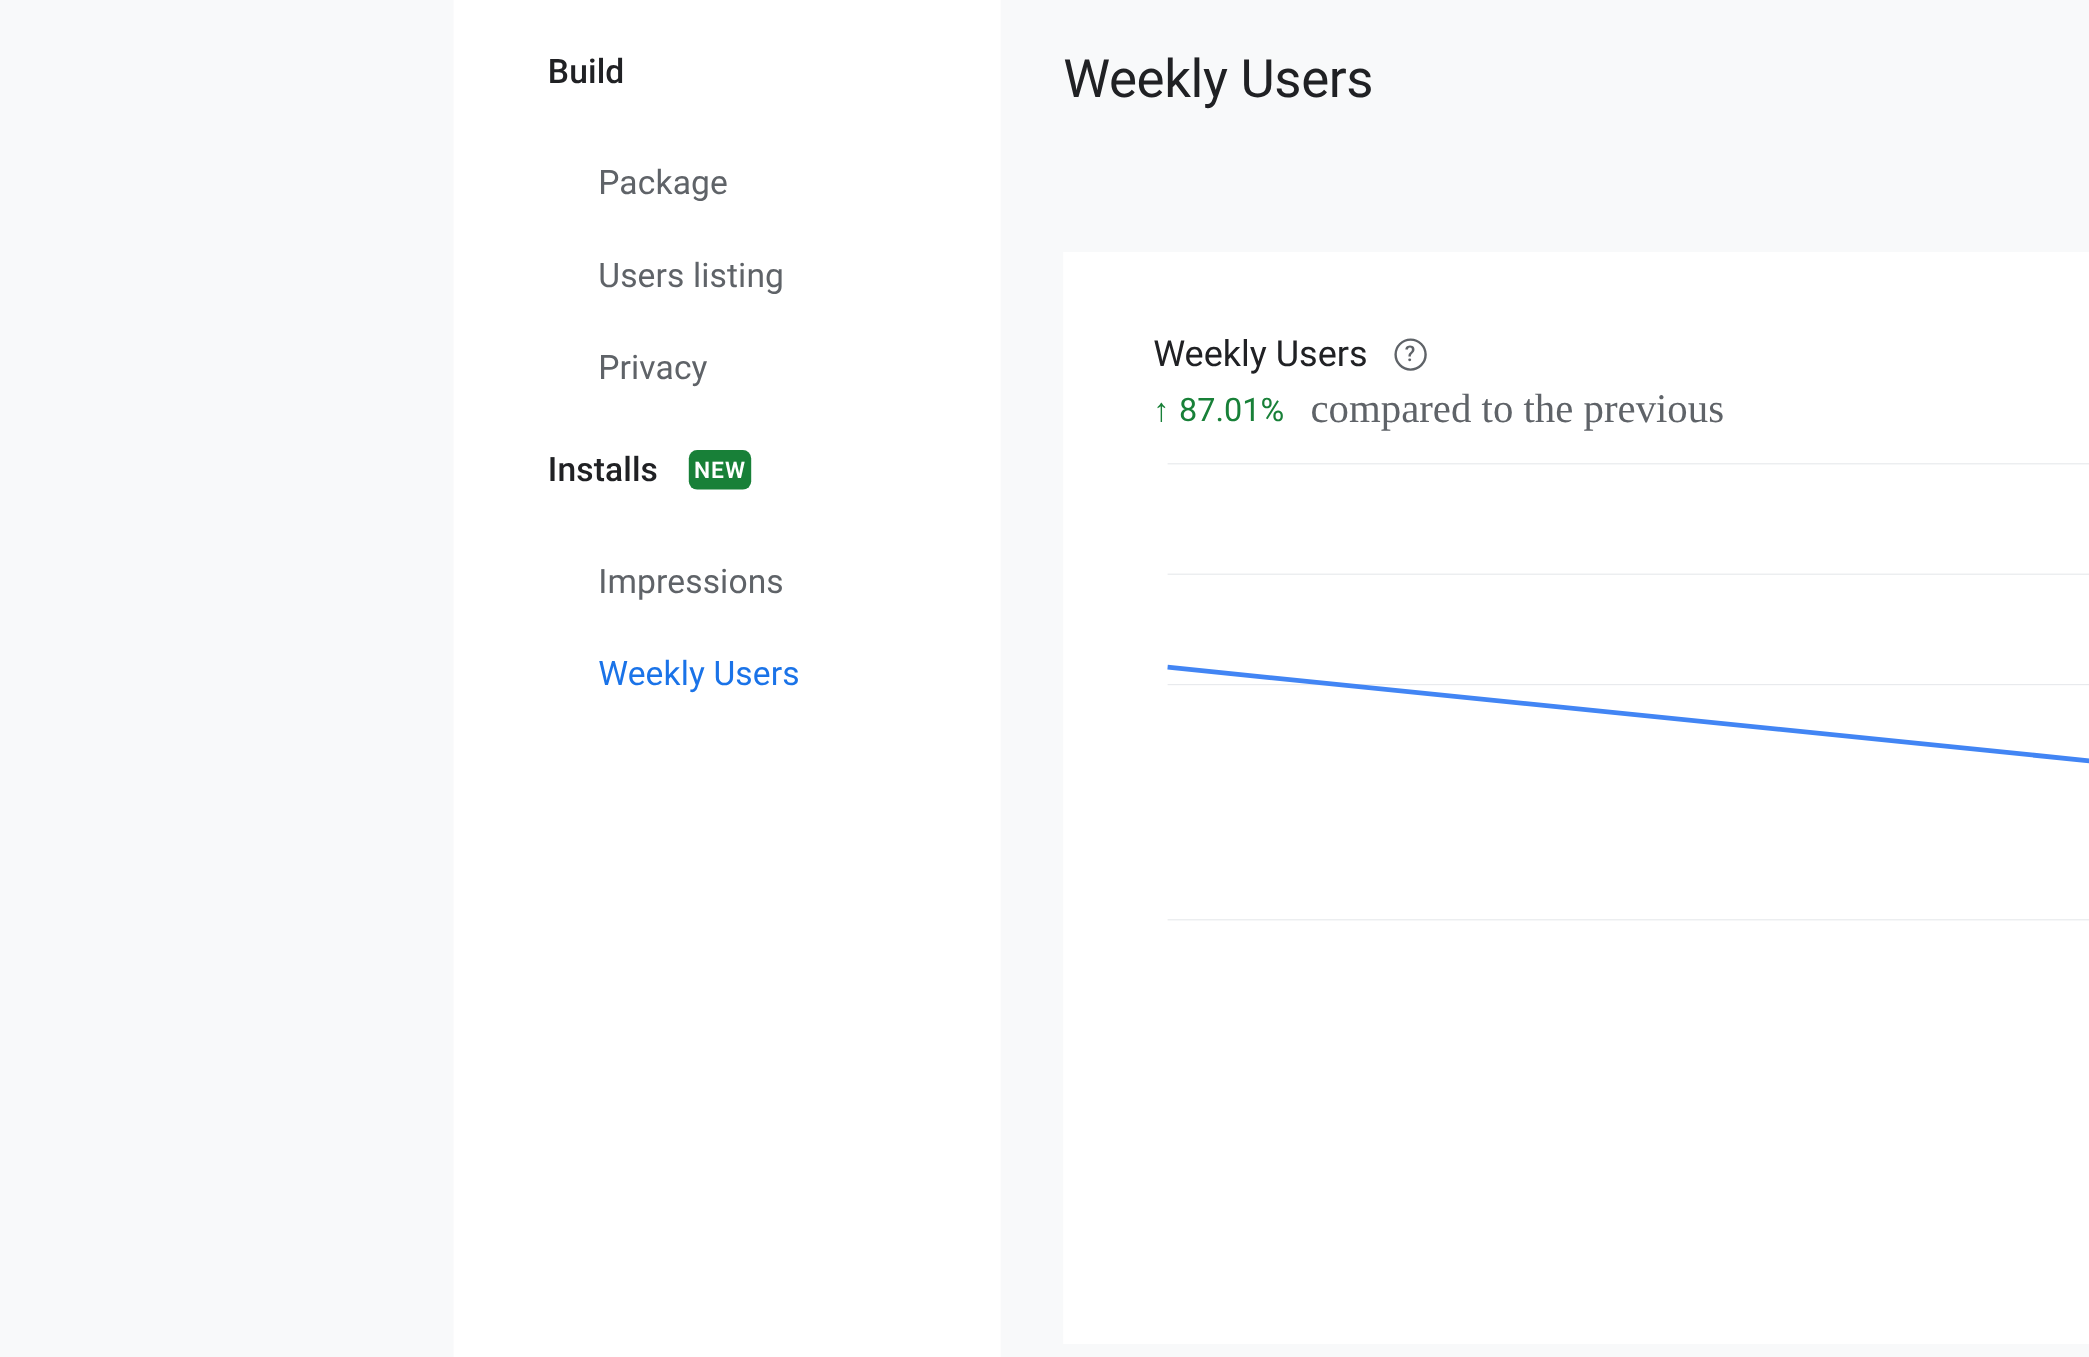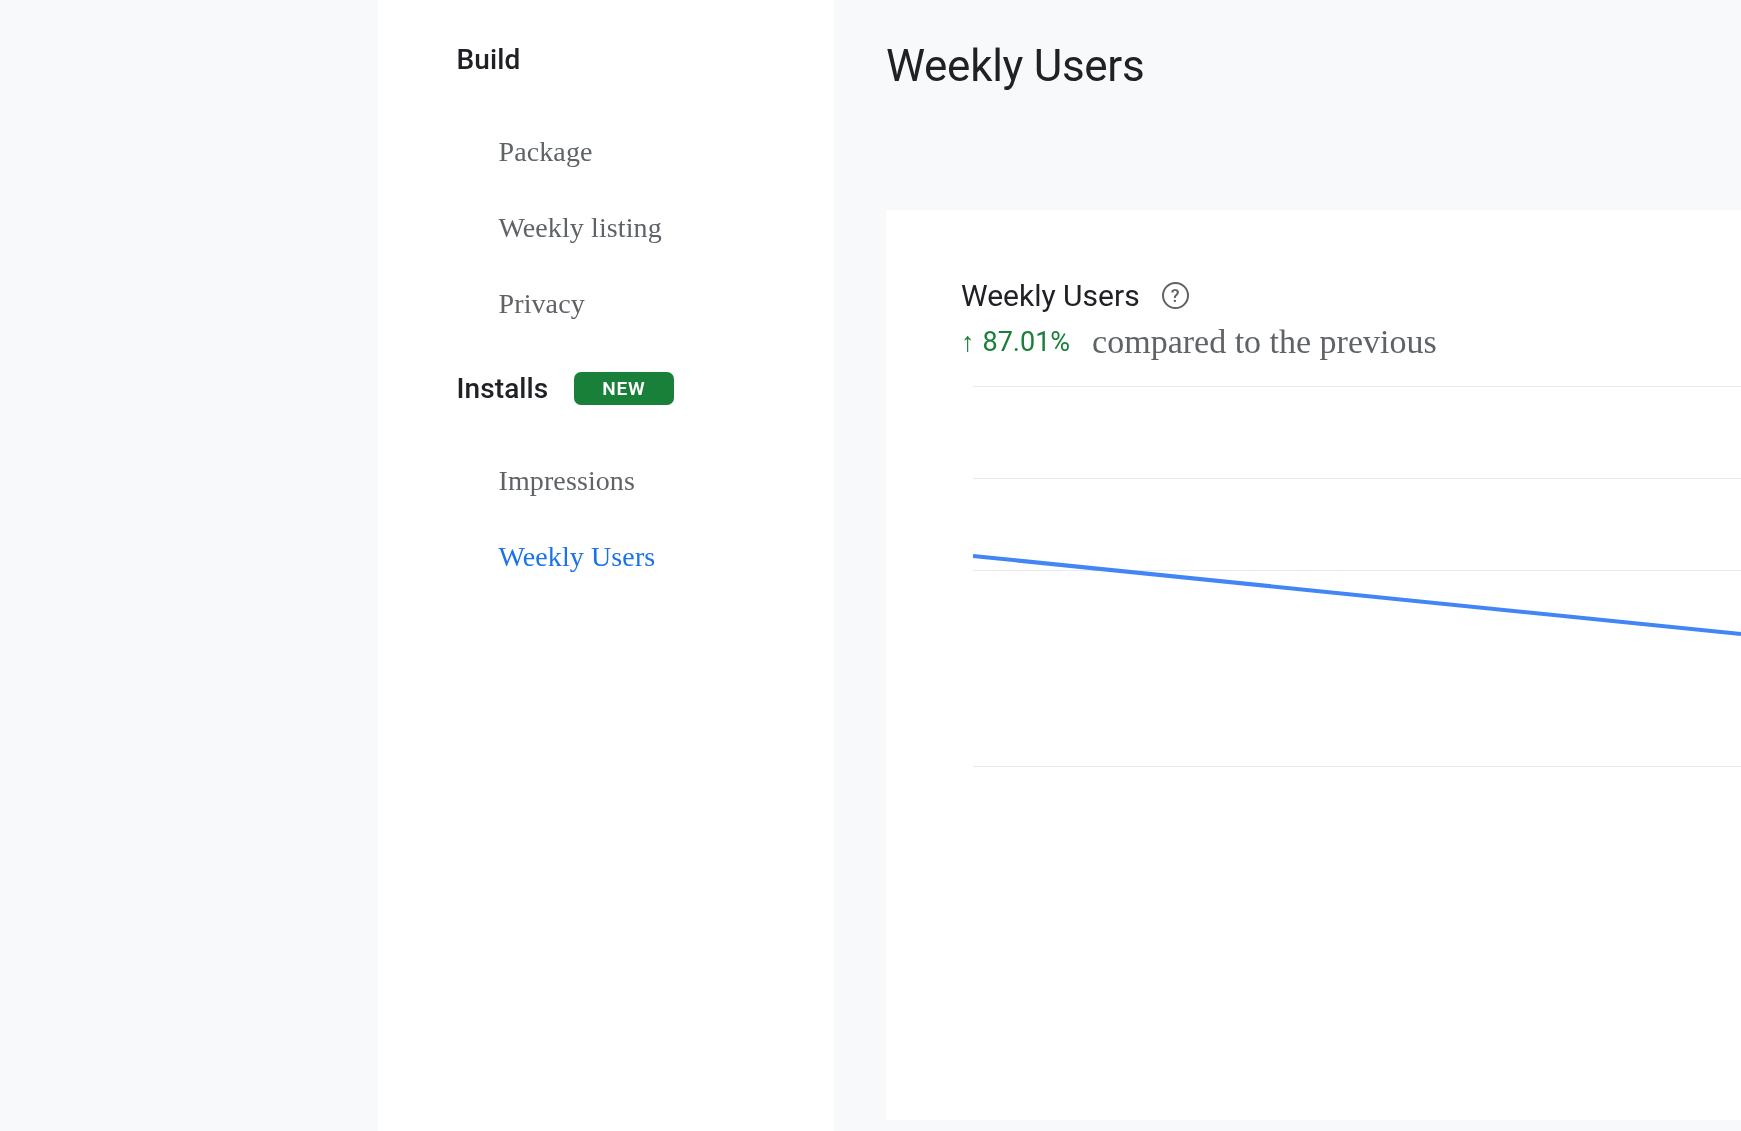--- a/index.html
+++ b/index.html
@@ -35,27 +35,26 @@
       font-weight: 500;
       color: #202124;
       letter-spacing: 0.1px;
     }
     .badge-new {
       background: #188038;
       color: #ffffff;
       font-size: 19px;
       font-weight: 600;
       letter-spacing: 0.8px;
-      padding: 5px 28px;
+      padding: 5px 4px;
       border-radius: 7px;
     }
     .nav-item {
       padding: 22px 0 22px 121px;
       cursor: pointer;
-      font-family: Liberation Serif, serif;
     }
     .nav-item-label {
       font-size: 28px;
       font-weight: 400;
       color: #5f6368;
       letter-spacing: 0.1px;
     }
     .nav-item.active .nav-item-label {
       color: #1a73e8;
     }
@@ -161,21 +160,21 @@
 <div class="left-gutter"></div>
 
 <nav class="sidebar">
   <div class="section-header">
     <span class="section-title">Build</span>
   </div>
   <div class="nav-item">
     <span class="nav-item-label">Package</span>
   </div>
   <div class="nav-item">
-    <span class="nav-item-label">Weekly listing</span>
+    <span class="nav-item-label">Users listing</span>
   </div>
   <div class="nav-item">
     <span class="nav-item-label">Privacy</span>
   </div>
 
   <div class="section-spacer"></div>
 
   <div class="section-header">
     <span class="section-title">Installs</span>
     <span class="badge-new">NEW</span>

